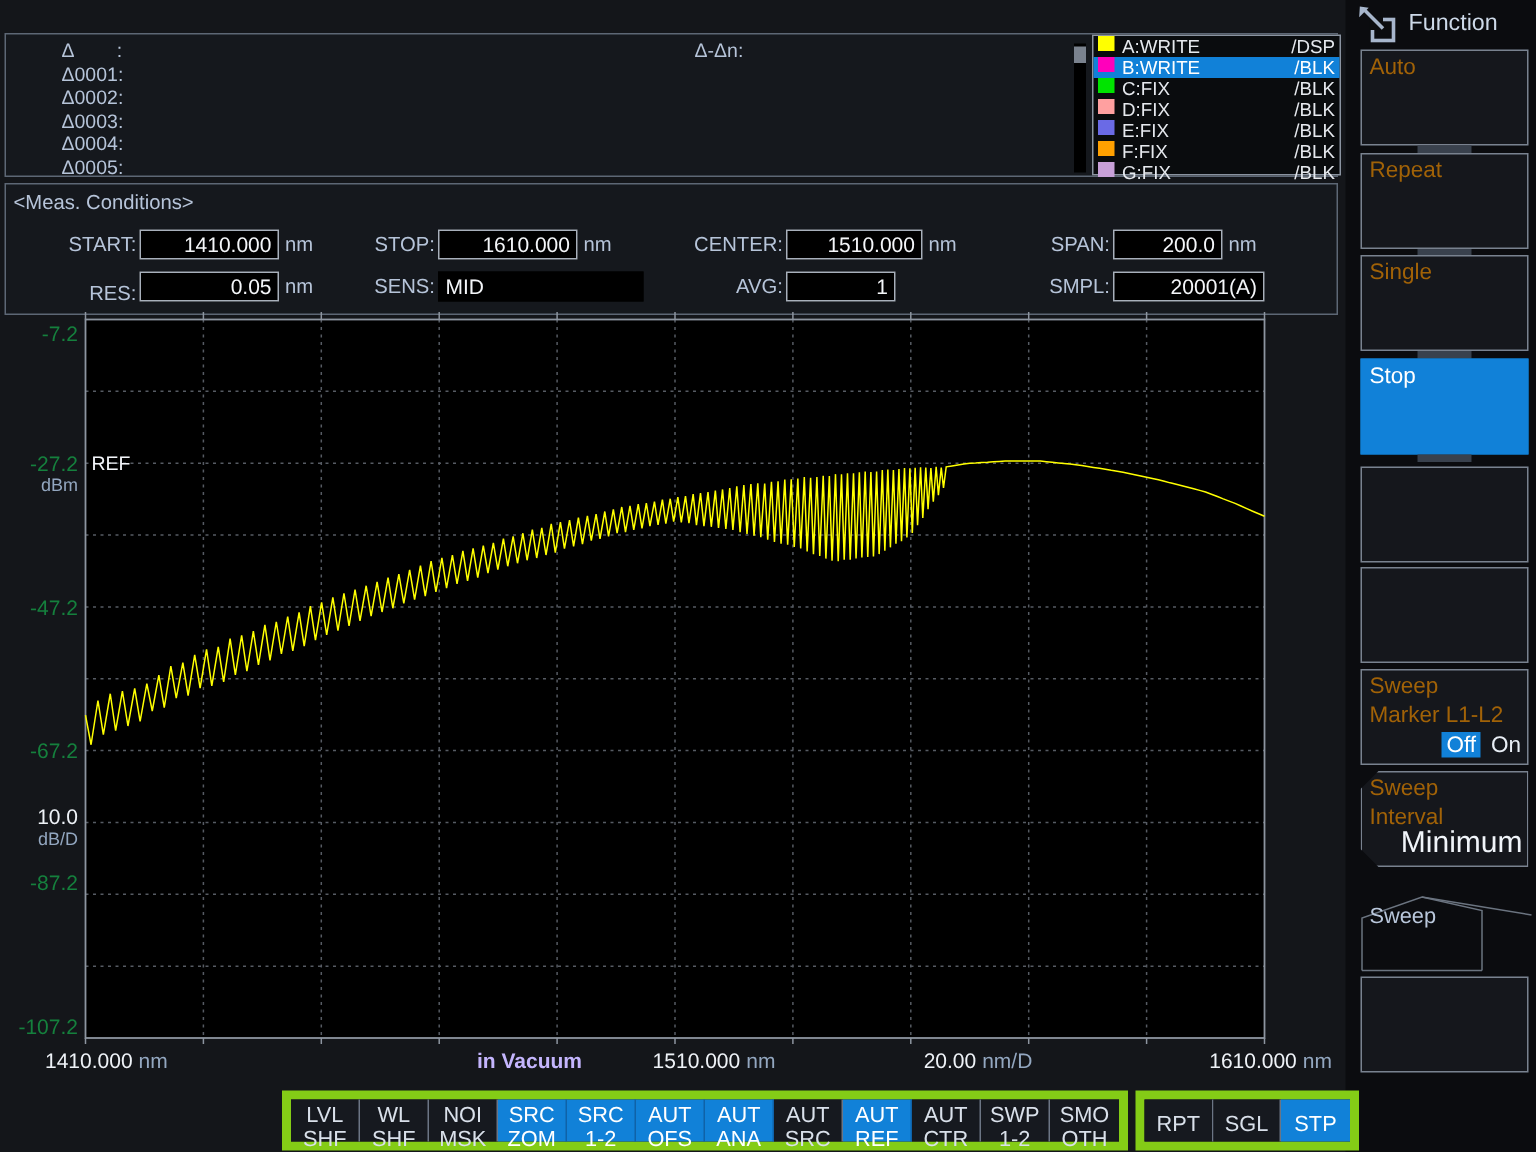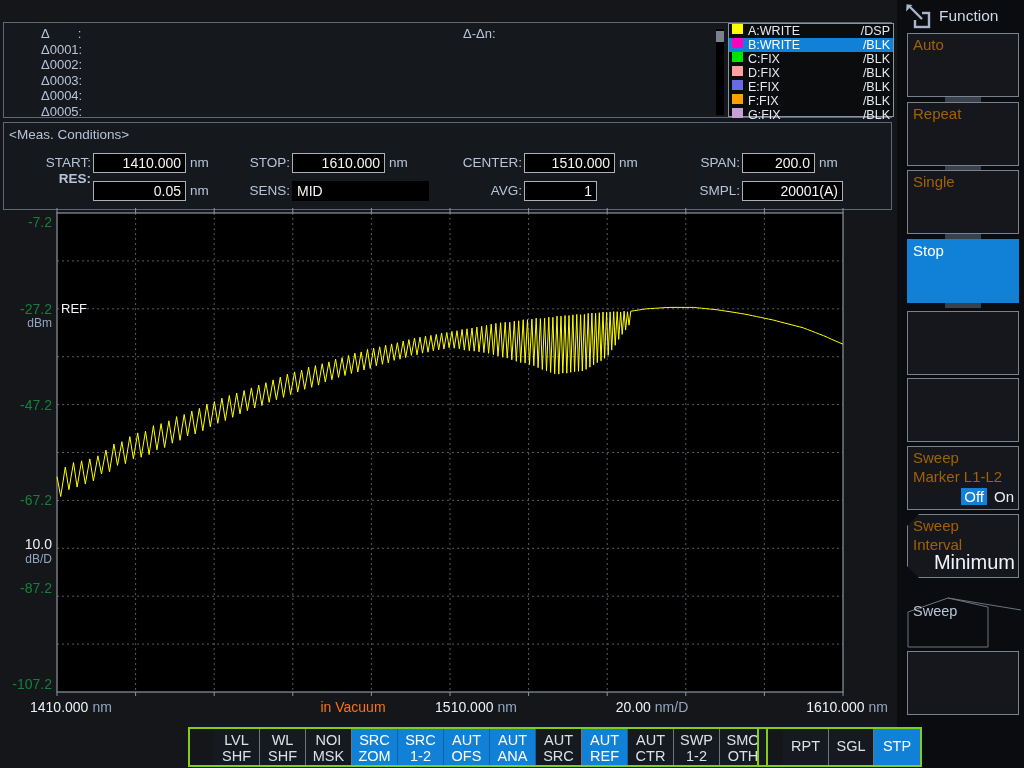--- a/index.html
+++ b/index.html
@@ -49,23 +49,23 @@
   .meas-box.noborder{border-color:#000;text-align:left;}
   .meas-unit{position:absolute;font-size:13.5px;color:#b6c4d9;}
   
   #chart-svg{position:absolute;left:52px;top:208px;}
   .y-tick{position:absolute;left:2px;width:50px;text-align:right;font-size:14px;color:#15803d;}
   .y-unit{position:absolute;left:2px;width:50px;text-align:right;font-size:12px;color:#93a7c0;}
   .y-white{color:#eef2f7;}
   #ref-label{position:absolute;left:61px;top:301px;font-size:13px;color:#f2f5f9;}
   .x-label{position:absolute;top:699px;font-size:14px;color:#eef2f7;white-space:nowrap;}
   .x-label .u{color:#93a7c0;margin-left:4px;}
-  #x-medium{color:#f97316;}
-  
-  .tb-group{position:absolute;top:727px;height:40px;display:flex;border:2px solid #84cc16;box-sizing:border-box;padding-left:24px;}
+  #x-medium{color:#c4b5fd;font-weight:bold;}
+  
+  .tb-group{position:absolute;top:727px;height:40px;display:flex;border:6px solid #84cc16;box-sizing:border-box;}
   .tb-key{width:46px;box-sizing:border-box;border-right:1px solid #6b7584;background:#16191f;
           text-align:center;font-size:14.5px;line-height:16px;padding-top:3px;color:#d9e0ea;}
   .tb-key:last-child{border-right:none;}
   .tb-key.active{background:#1181d8;color:#fff;border-right-color:#0f62a8;}
   .tb-key.single{line-height:34px;padding-top:0;}
 </style>
 </head>
 <body>
 
 <div id="screen">
@@ -132,21 +132,21 @@
         <span class="meas-unit" style="left: 186px; top: 32px;">nm</span>
         <span class="meas-label" style="left: 196px; top: 32px;">STOP:</span>
         <div class="meas-box" style="left: 288px; top: 30px; width: 93px;">1610.000</div>
         <span class="meas-unit" style="left: 385px; top: 32px;">nm</span>
         <span class="meas-label" style="left: 428px; top: 32px;">CENTER:</span>
         <div class="meas-box" style="left: 520px; top: 30px; width: 91px;">1510.000</div>
         <span class="meas-unit" style="left: 615px; top: 32px;">nm</span>
         <span class="meas-label" style="left: 646px; top: 32px;">SPAN:</span>
         <div class="meas-box" style="left: 738px; top: 30px; width: 73px;">200.0</div>
         <span class="meas-unit" style="left: 815px; top: 32px;">nm</span>
-        <span class="meas-label" style="left: -3px; top: 48px; font-weight: bold;">RES:</span>
+        <span class="meas-label" style="left: -3px; top: 65px;">RES:</span>
         <div class="meas-box" style="left: 89px; top: 58px; width: 93px;">0.05</div>
         <span class="meas-unit" style="left: 186px; top: 60px;">nm</span>
         <span class="meas-label" style="left: 196px; top: 60px;">SENS:</span>
         <div class="meas-box noborder" style="left: 288px; top: 58px; width: 137px;">MID</div>
         <span class="meas-label" style="left: 428px; top: 60px;">AVG:</span>
         <div class="meas-box" style="left: 520px; top: 58px; width: 73px;">1</div>
         <span class="meas-label" style="left: 646px; top: 60px;">SMPL:</span>
         <div class="meas-box" style="left: 738px; top: 58px; width: 101px;">20001(A)</div>
       </div>
   </div>

